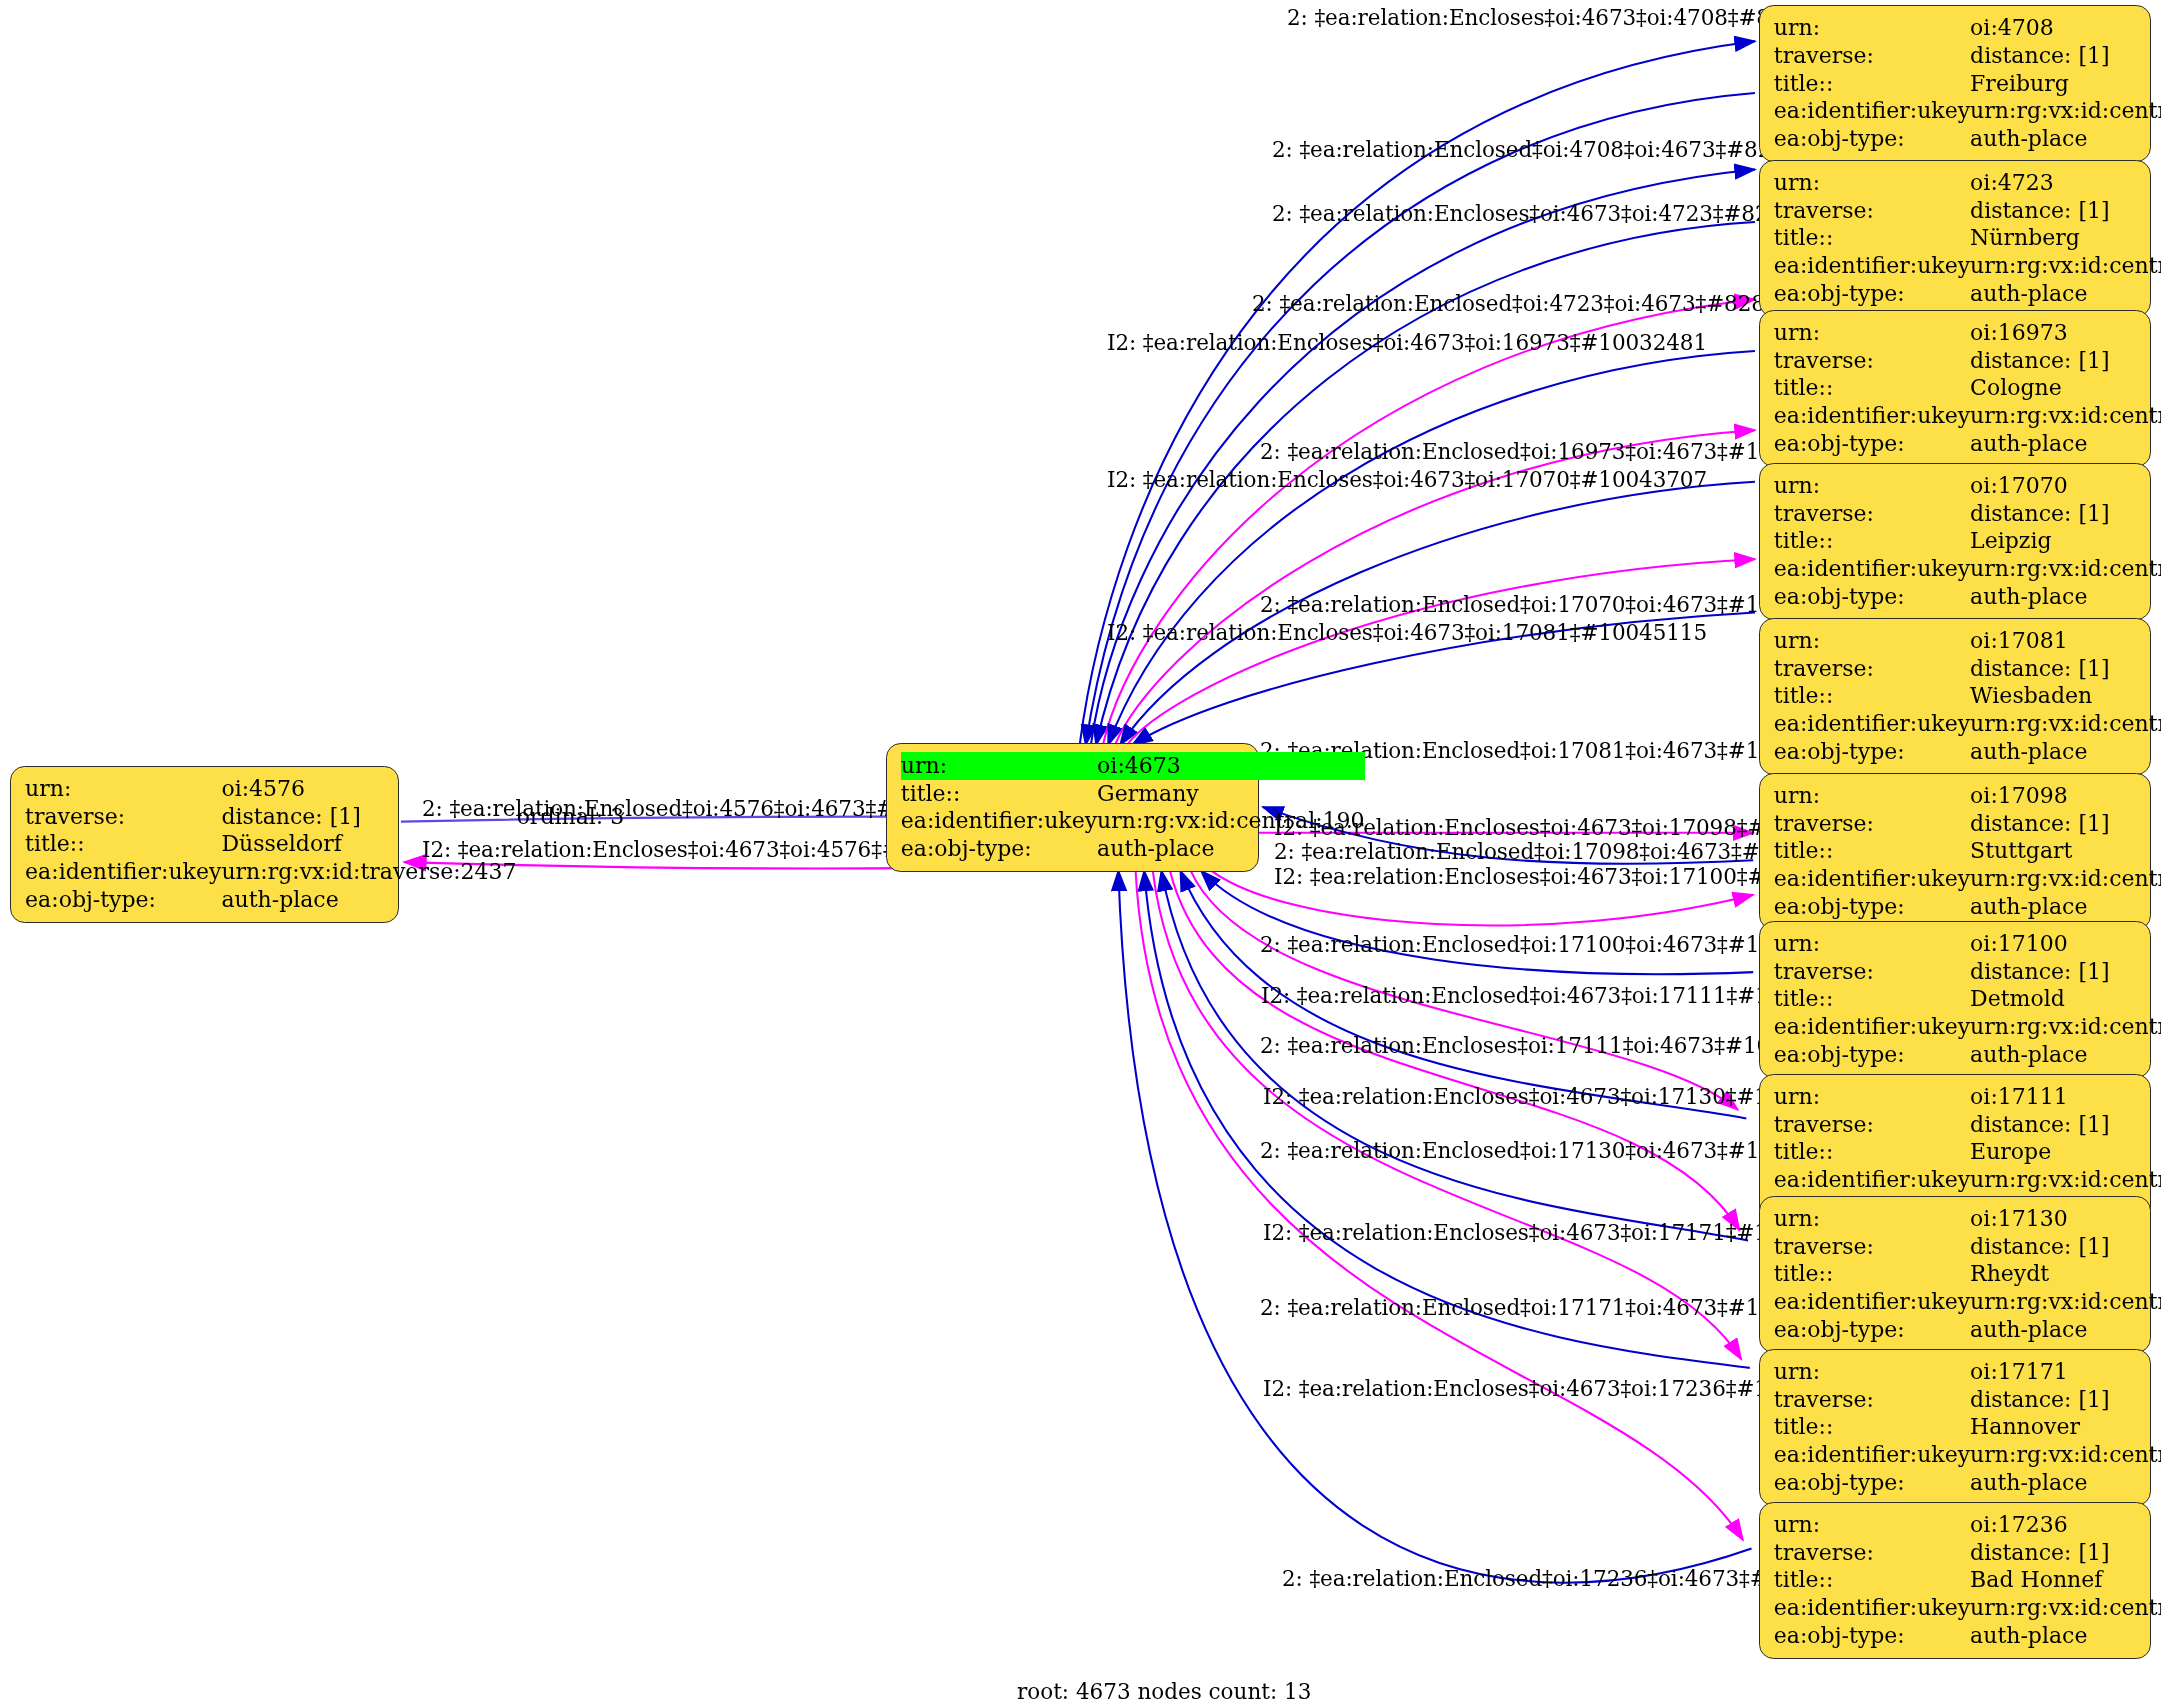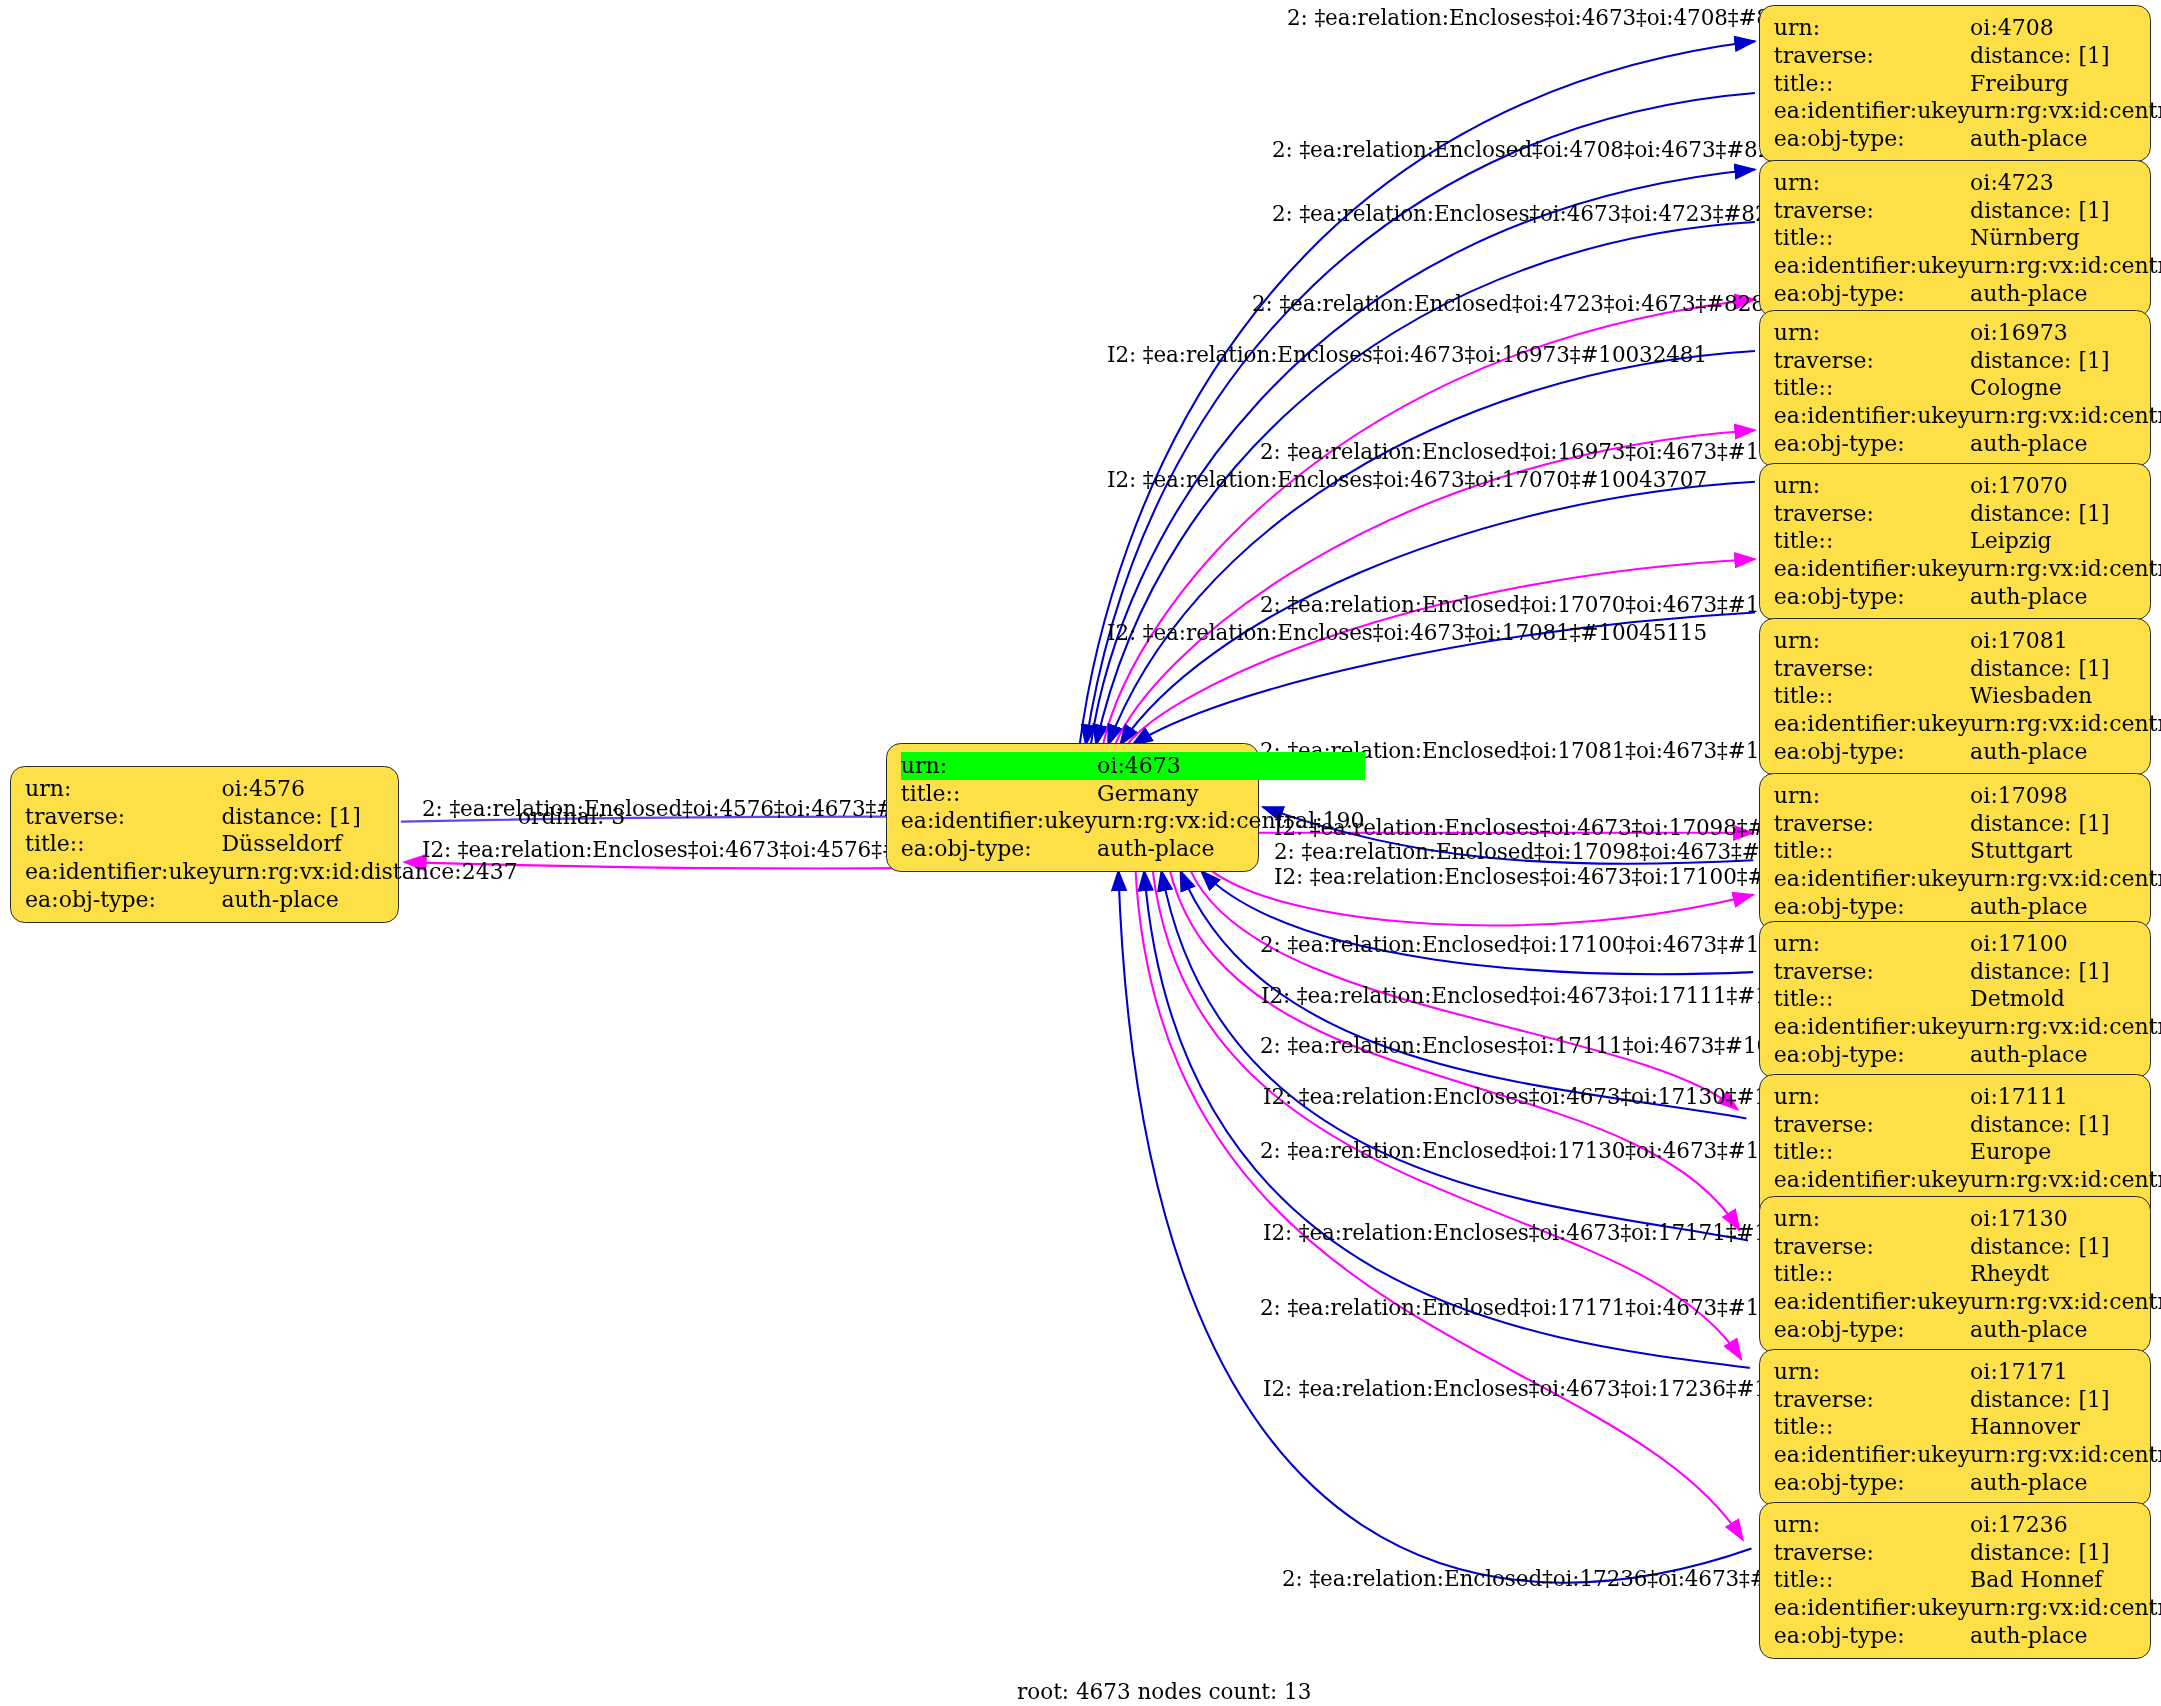--- a/index.html
+++ b/index.html
@@ -103,21 +103,21 @@
 
       <path d="M1320,1012 C1350,1560 1880,1560 2026,1790" stroke="#ff00ff" marker-end="url(#ahM)"></path>
       <path d="M2036,1800 C1780,1890 1330,1900 1300,1012" stroke="#0000cc" marker-end="url(#ahB)"></path>
     </g>
   </svg>
 
   <div class="elabel" style="left:1287px;top:6.9px;">2: ‡ea:relation:Encloses‡oi:4673‡oi:4708‡#8278696</div>
   <div class="elabel" style="left:1272px;top:139px;">2: ‡ea:relation:Enclosed‡oi:4708‡oi:4673‡#8283919</div>
   <div class="elabel" style="left:1272px;top:203px;">2: ‡ea:relation:Encloses‡oi:4673‡oi:4723‡#8278699</div>
   <div class="elabel" style="left:1252px;top:293px;">2: ‡ea:relation:Enclosed‡oi:4723‡oi:4673‡#8285074</div>
-  <div class="elabel" style="left:1107px;top:344px;text-align:right;">I2: ‡ea:relation:Encloses‡oi:4673‡oi:16973‡#10032481</div>
+  <div class="elabel" style="left:1107px;top:332px;text-align:right;">I2: ‡ea:relation:Encloses‡oi:4673‡oi:16973‡#10032481</div>
   <div class="elabel" style="left:1260px;top:441px;">2: ‡ea:relation:Enclosed‡oi:16973‡oi:4673‡#10032455</div>
   <div class="elabel" style="left:1107px;top:469px;">I2: ‡ea:relation:Encloses‡oi:4673‡oi:17070‡#10043707</div>
   <div class="elabel" style="left:1260px;top:594px;">2: ‡ea:relation:Enclosed‡oi:17070‡oi:4673‡#10043679</div>
   <div class="elabel" style="left:1107px;top:622px;">I2: ‡ea:relation:Encloses‡oi:4673‡oi:17081‡#10045115</div>
   <div class="elabel" style="left:1260px;top:740px;">2: ‡ea:relation:Enclosed‡oi:17081‡oi:4673‡#10045090</div>
 
   <div class="elabel" style="left:422px;top:798px;">2: ‡ea:relation:Enclosed‡oi:4576‡oi:4673‡#10249960</div>
   <div class="elabel" style="left:422px;top:839px;">I2: ‡ea:relation:Encloses‡oi:4673‡oi:4576‡#10249987</div>
 
   <div class="elabel" style="left:1274px;top:817px;">I2: ‡ea:relation:Encloses‡oi:4673‡oi:17098‡#10047325</div>
@@ -175,21 +175,21 @@
         <td class="v">distance: [1]</td>
         <td class="ord">ordinal: 3</td>
       </tr>
       <tr>
         <td class="k">title::</td>
         <td class="v">Düsseldorf</td>
             <td></td>
       </tr>
       <tr>
         <td class="k">ea:identifier:ukey</td>
-        <td class="v">urn:rg:vx:id:distance:2437</td>
+        <td class="v">urn:rg:vx:id:traverse:2437</td>
             <td></td>
       </tr>
       <tr>
         <td class="k">ea:obj-type:</td>
         <td class="v">auth-place</td>
             <td></td>
       </tr>
     </tbody>
       </table>
   </div>

